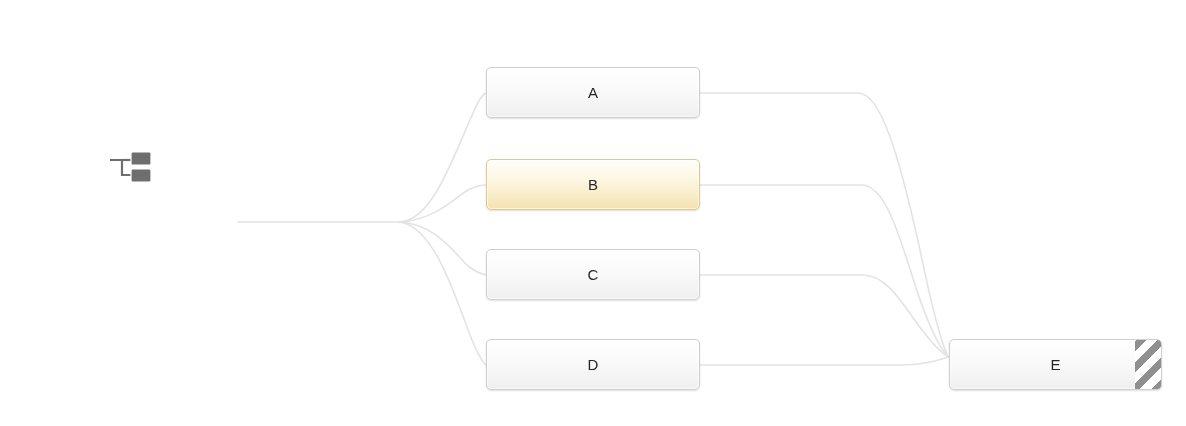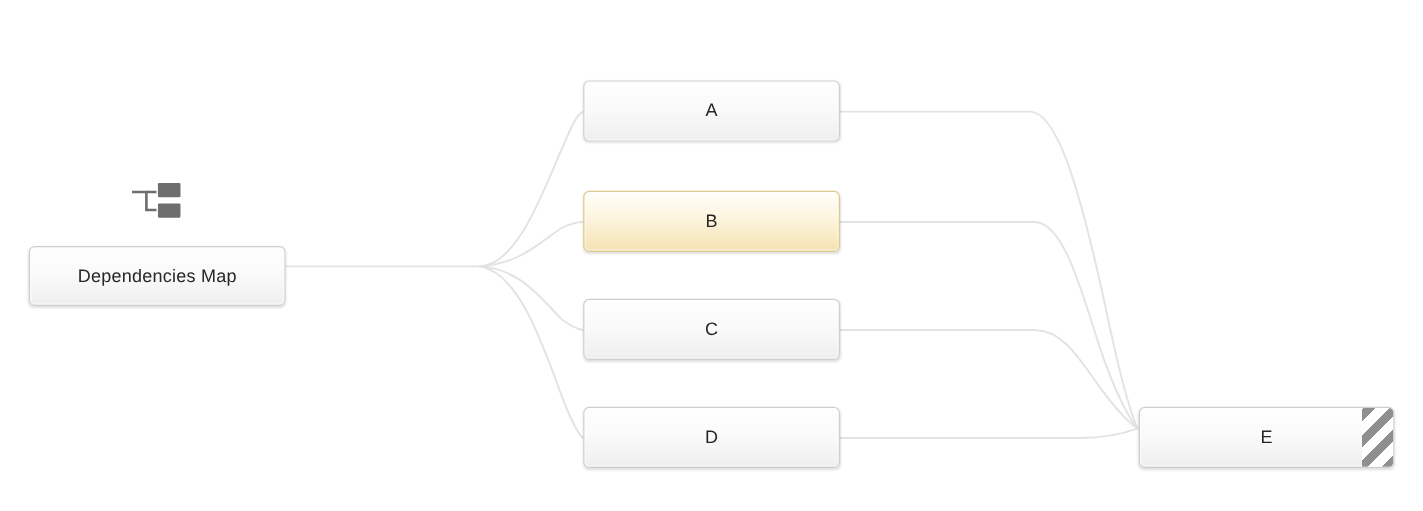--- a/index.html
+++ b/index.html
@@ -132,23 +132,20 @@
     </g>
   </svg>
 
   <svg class="hierarchy-icon" viewBox="0 0 48 36" xmlns="http://www.w3.org/2000/svg">
     <path d="M3,12 L15,12 L15,27 L24,27" fill="none" stroke="#6e6e6e" stroke-width="2.2"></path>
     <path d="M15,12 L24,12" fill="none" stroke="#6e6e6e" stroke-width="2.2"></path>
     <rect x="24" y="4" width="20" height="13" rx="1.5" fill="#6e6e6e" stroke="#ffffff" stroke-width="1.2"></rect>
     <rect x="24" y="21" width="20" height="13" rx="1.5" fill="#6e6e6e" stroke="#ffffff" stroke-width="1.2"></rect>
   </svg>
 
-  <div class="node root">
-    <span class="label">Dependencies Map</span>
-  </div>
 
   <div class="node mid n-a">
     <span class="label">A</span>
   </div>
 
   <div class="node mid n-b highlight">
     <span class="label">B</span>
   </div>
 
   <div class="node mid n-c">

